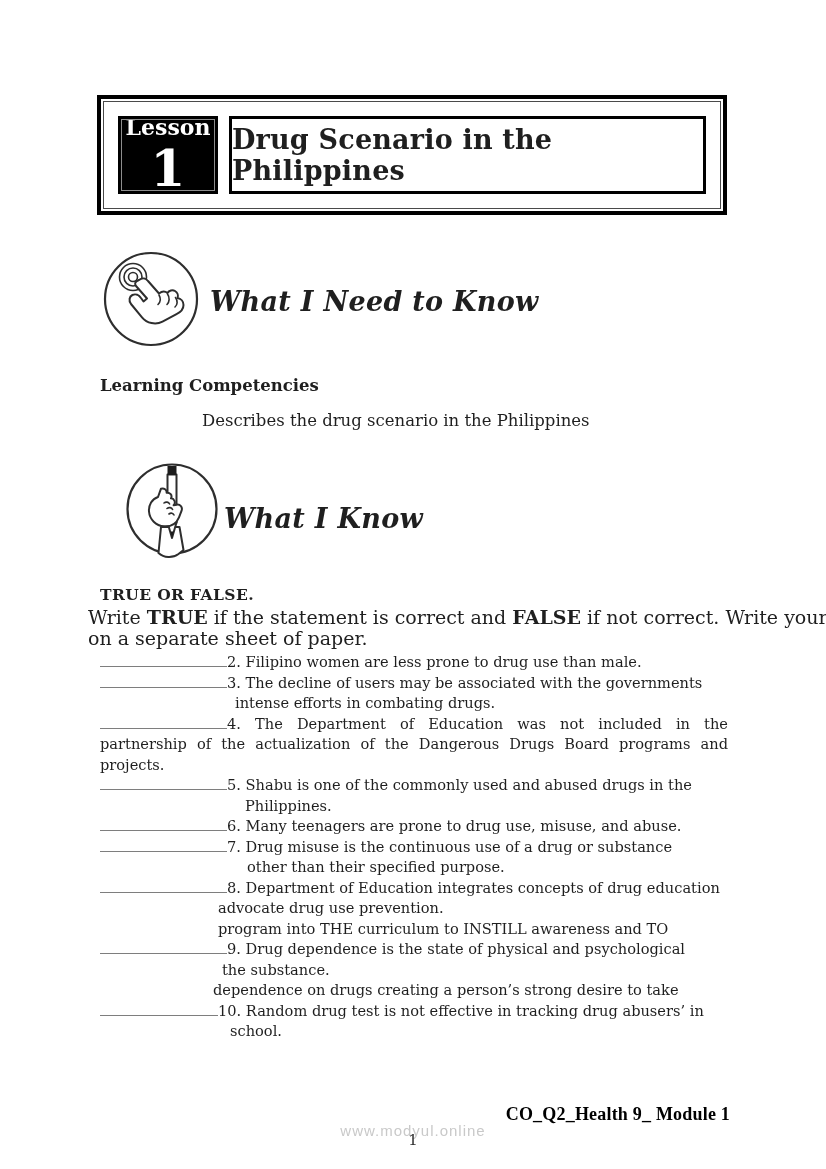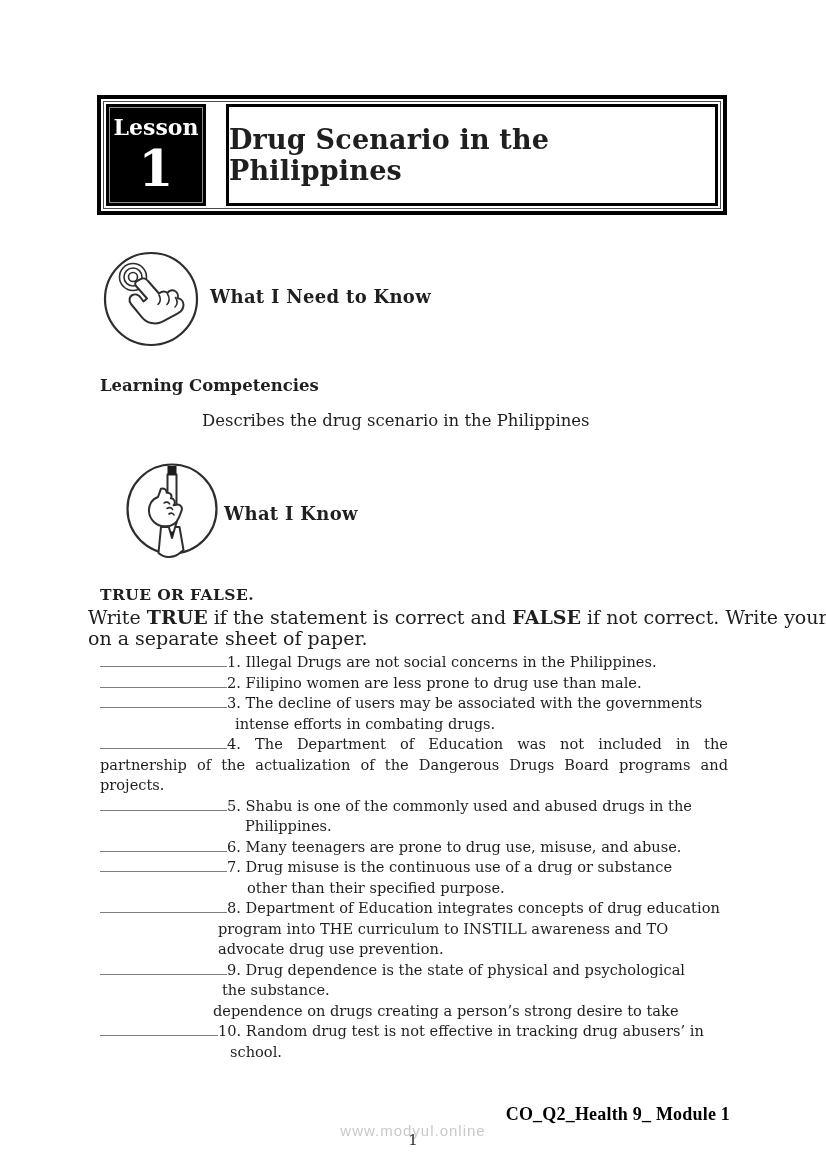--- a/index.html
+++ b/index.html
@@ -19,23 +19,23 @@
     width:630px; height:120px;
     box-sizing:border-box;
     border:4px solid #000;
     padding:2px;
     background:#fff;
   }
   .lesson-header-inner {
     box-sizing:border-box;
     height:100%;
     border:1px solid #4a4a4a;
-    padding:2px;
+    padding:14px;
     display:flex;
-    gap:20px;
+    gap:11px;
   }
   .lesson-badge {
     width:100px; flex-shrink:0;
     background:#000; color:#fff;
     position:relative;
     display:flex; flex-direction:column;
     align-items:center; justify-content:center;
   }
   .lesson-badge::after {
     content:""; position:absolute; inset:3px;
@@ -50,21 +50,21 @@
   }
   .lesson-title { font-size:27px; font-weight:bold; letter-spacing:0.2px; }
 
   
   .icon { position:absolute; }
   .icon1 { left:102px; top:249px; width:98px; height:102px; }
   .icon2 { left:119px; top:461px; width:106px; height:112px; }
   .icon svg { width:100%; height:100%; }
   .section-heading {
     position:absolute;
-    font-size:18px; font-weight:bold; 
+    font-size:27px; font-weight:bold; font-style:italic;
     letter-spacing:0.3px;
     white-space:nowrap;
   }
   .h-need { left:210px; top:286px; }
   .h-know { left:224px; top:503px; }
 
   
   .lc-head {
     position:absolute; left:100px; top:376px;
     font-size:16.5px; font-weight:bold; white-space:nowrap;
@@ -172,23 +172,20 @@
 
   <div class="tf-head">TRUE OR FALSE.</div>
 
   <div class="instr">
     <div class="jl"><span>Write </span><b>TRUE</b><span> if the statement is correct and </span><b>FALSE</b><span> if not correct. Write your answer</span></div>
     <div>on a separate sheet of paper.</div>
   </div>
 
   <div class="quiz">
 
-    <div class="q-item">
-      <div class="q-line"><span class="blank"></span><span>1. Illegal Drugs are not social concerns in the Philippines.</span></div>
-    </div>
 
     <div class="q-item">
       <div class="q-line"><span class="blank"></span><span>2. Filipino women are less prone to drug use than male.</span></div>
     </div>
 
     <div class="q-item">
       <div class="q-line"><span class="blank"></span><span>3. The decline of users may be associated with the governments</span></div>
       <div class="q-line" style="padding-left:135px">intense efforts in combating drugs.</div>
     </div>
 
@@ -207,22 +204,22 @@
       <div class="q-line"><span class="blank"></span><span>6. Many teenagers are prone to drug use, misuse, and abuse.</span></div>
     </div>
 
     <div class="q-item">
       <div class="q-line"><span class="blank"></span><span>7. Drug misuse is the continuous use of a drug or substance</span></div>
       <div class="q-line" style="padding-left:147px">other than their specified purpose.</div>
     </div>
 
     <div class="q-item">
       <div class="q-line"><span class="blank"></span><span>8. Department of Education integrates concepts of drug education</span></div>
+      <div class="q-line" style="padding-left:118px">advocate drug use prevention.</div>
       <div class="q-line" style="padding-left:118px">program into THE curriculum to INSTILL awareness and TO</div>
-      <div class="q-line" style="padding-left:118px">advocate drug use prevention.</div>
     </div>
 
     <div class="q-item">
       <div class="q-line"><span class="blank"></span><span>9. Drug dependence is the state of physical and psychological</span></div>
       <div class="q-line" style="padding-left:122px">the substance.</div>
       <div class="q-line" style="padding-left:113px">dependence on drugs creating a person’s strong desire to take</div>
     </div>
 
     <div class="q-item">
       <div class="q-line"><span class="blank short"></span><span>10. Random drug test is not effective in tracking drug abusers’ in</span></div>

